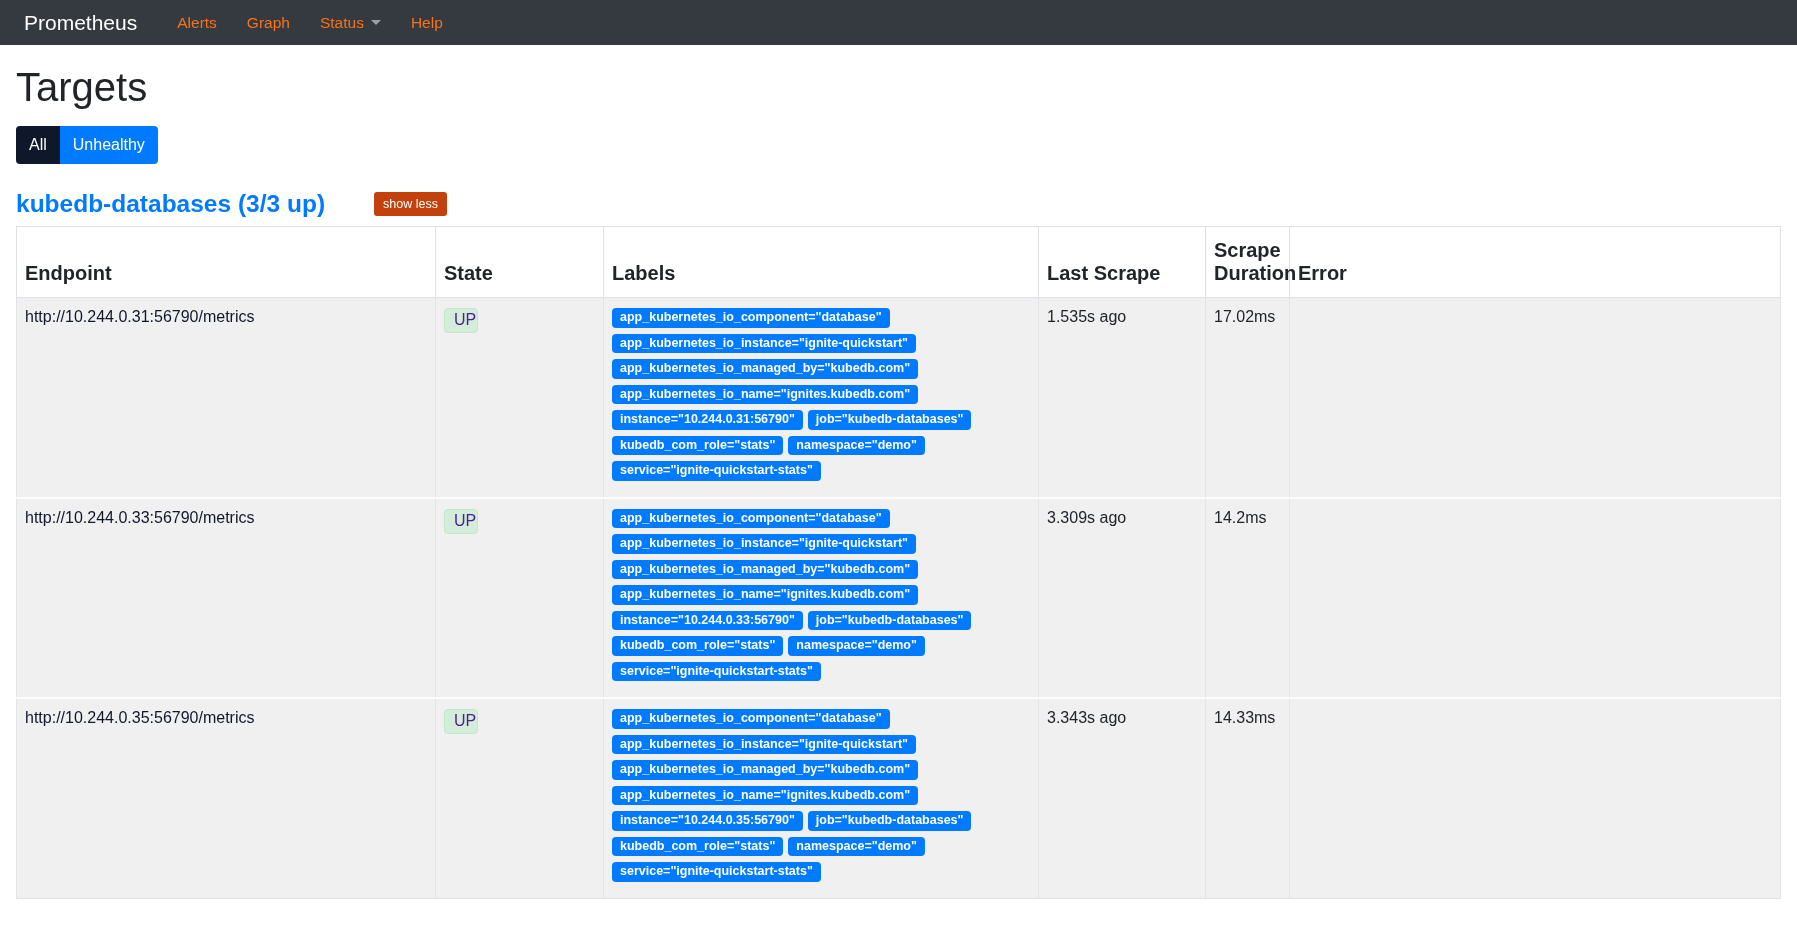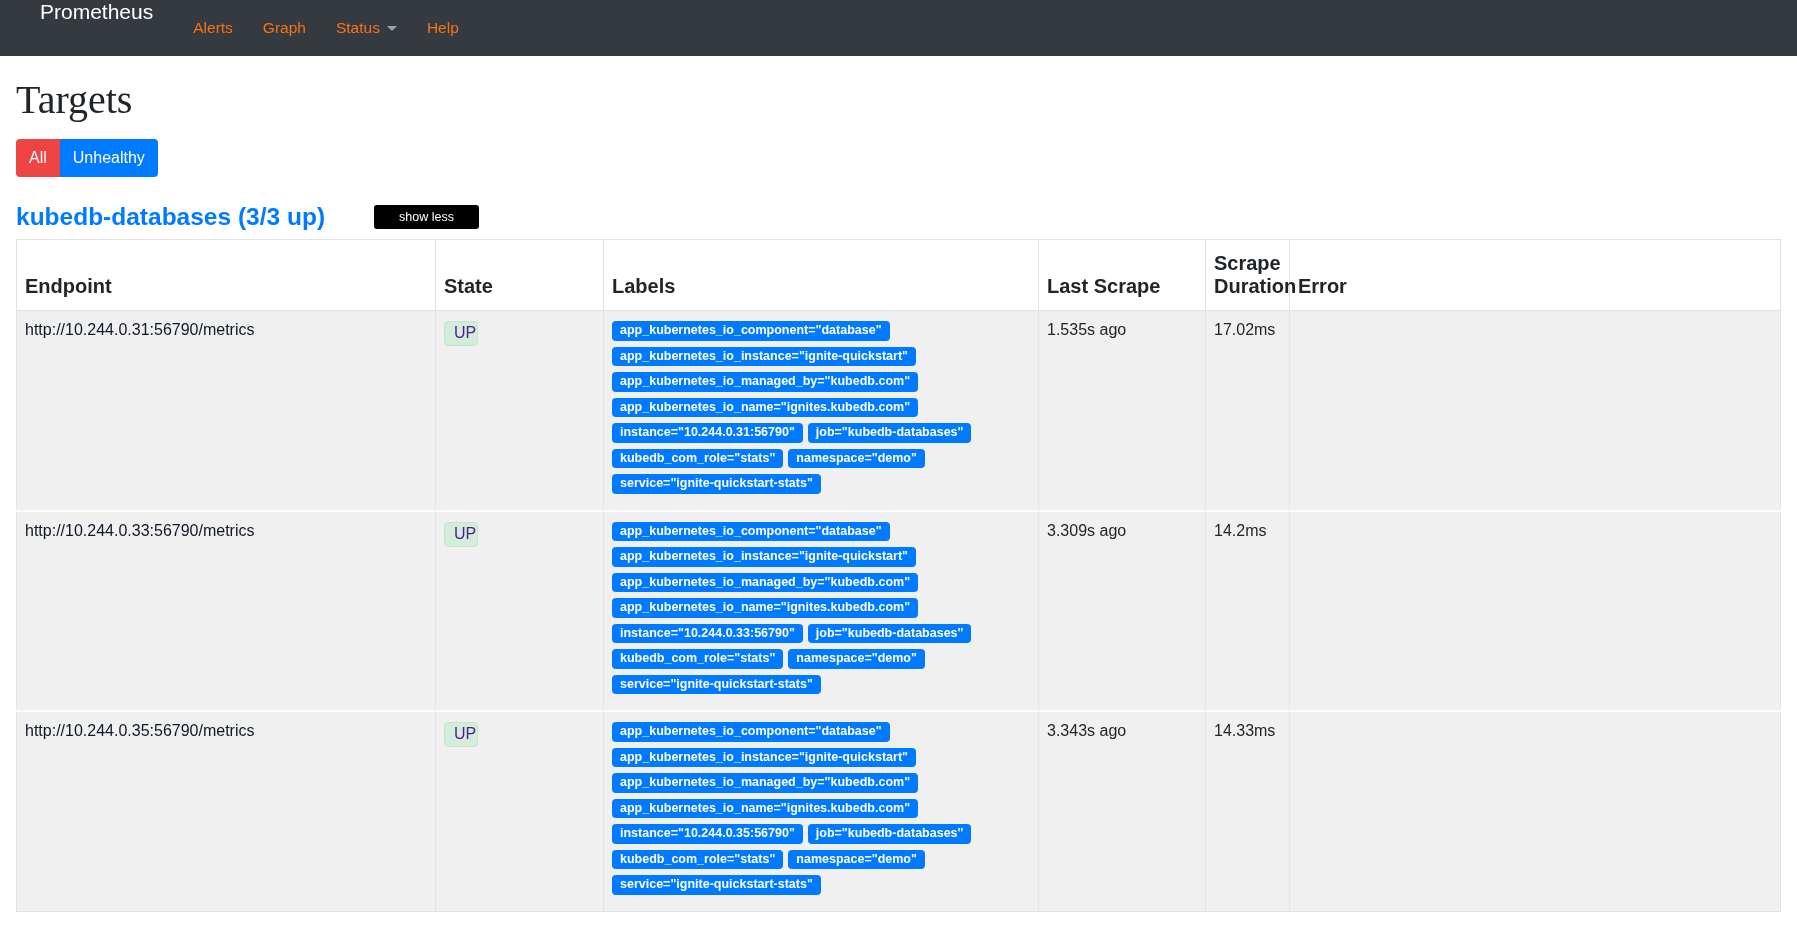--- a/index.html
+++ b/index.html
@@ -6,24 +6,25 @@
   html, body {
     margin: 0; padding: 0;
     width: 1797px; height: 926px;
     background: #ffffff;
     font-family: "Liberation Sans", "DejaVu Sans", sans-serif;
     color: #212529;
     overflow: hidden;
   }
   
   .navbar {
-    height: 56px;
+    height: 45px;
     background: #343a40;
     display: flex;
-    padding: 0 40px;
+    align-items: center;
+    padding: 0 24px;
   }
   .navbar-brand {
     color: #ffffff;
     font-size: 21px;
     margin-right: 40px;
     text-decoration: none;
     cursor: pointer;
   }
   .nav-item {
     color: #f97316;
@@ -42,56 +43,55 @@
     border-top-color: #9ba1a6;
     border-bottom-width: 0;
   }
   
   .container { padding: 0 16px; }
   h1.page-title {
     font-size: 40px;
     font-weight: 400;
     margin: 20px 0 10px 0;
     color: #212529;
-    font-family: Liberation Serif, serif;
   }
   
   .btn-group { display: inline-flex; margin: 6px 0 0 0; }
   .btn {
     border: none;
     color: #fff;
     font-family: inherit;
     font-size: 16px;
     line-height: 1.5;
     padding: 7px 13px;
     cursor: pointer;
   }
   .btn-all {
-    background: #ef4444;
+    background: #0f172a;
     border-radius: 4px 0 0 4px;
   }
   .btn-unhealthy {
     background: #007bff;
     border-radius: 0 4px 4px 0;
   }
   
   .job-header { margin: 26px 0 8px 0; display: flex; align-items: center; gap: 39px; }
   .job-title {
     color: #007bff;
     font-size: 24.5px;
     font-weight: 700;
     margin: 0;
   }
   .btn-toggle {
-    background: #000000;
+    background: #c2410c;
     color: #fff;
     border: none;
     font-family: inherit;
     font-size: 12.5px;
-    padding: 5px 25px;
+    padding: 5px 9px;
     border-radius: 3px;
     margin-left: 10px;
     cursor: pointer;
   }
   
   table.targets {
     width: 100%;
     border-collapse: collapse;
     table-layout: fixed;
     margin-top: 4px;

